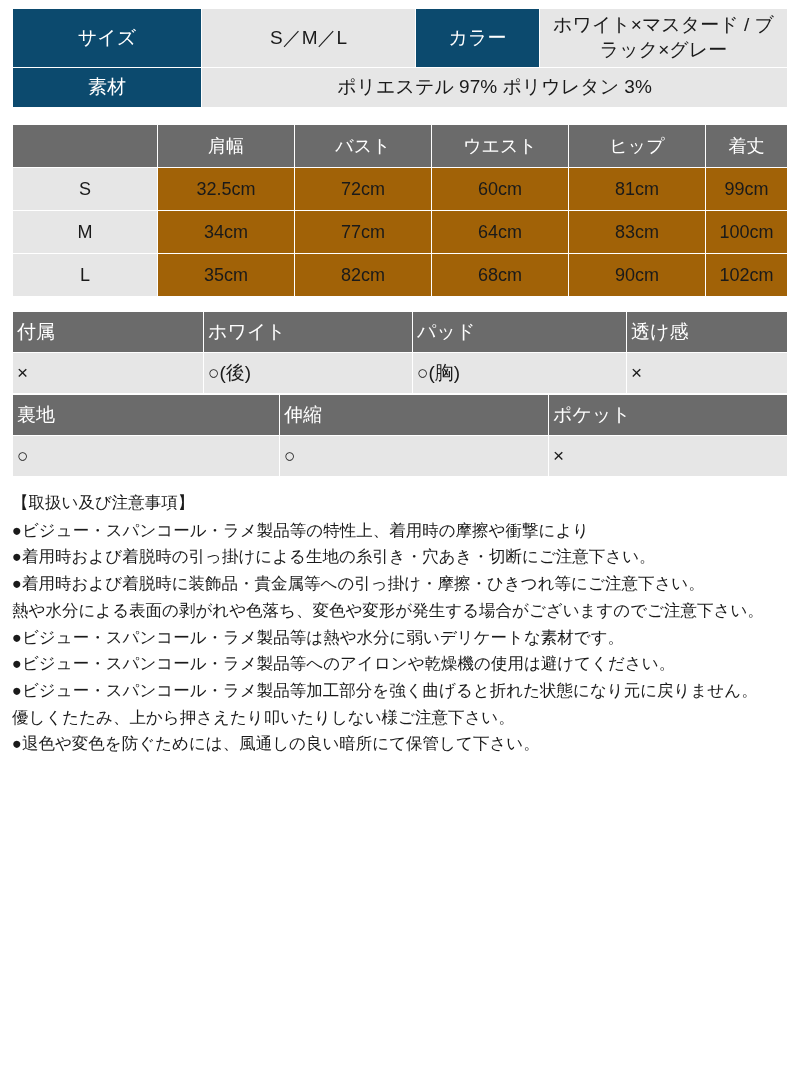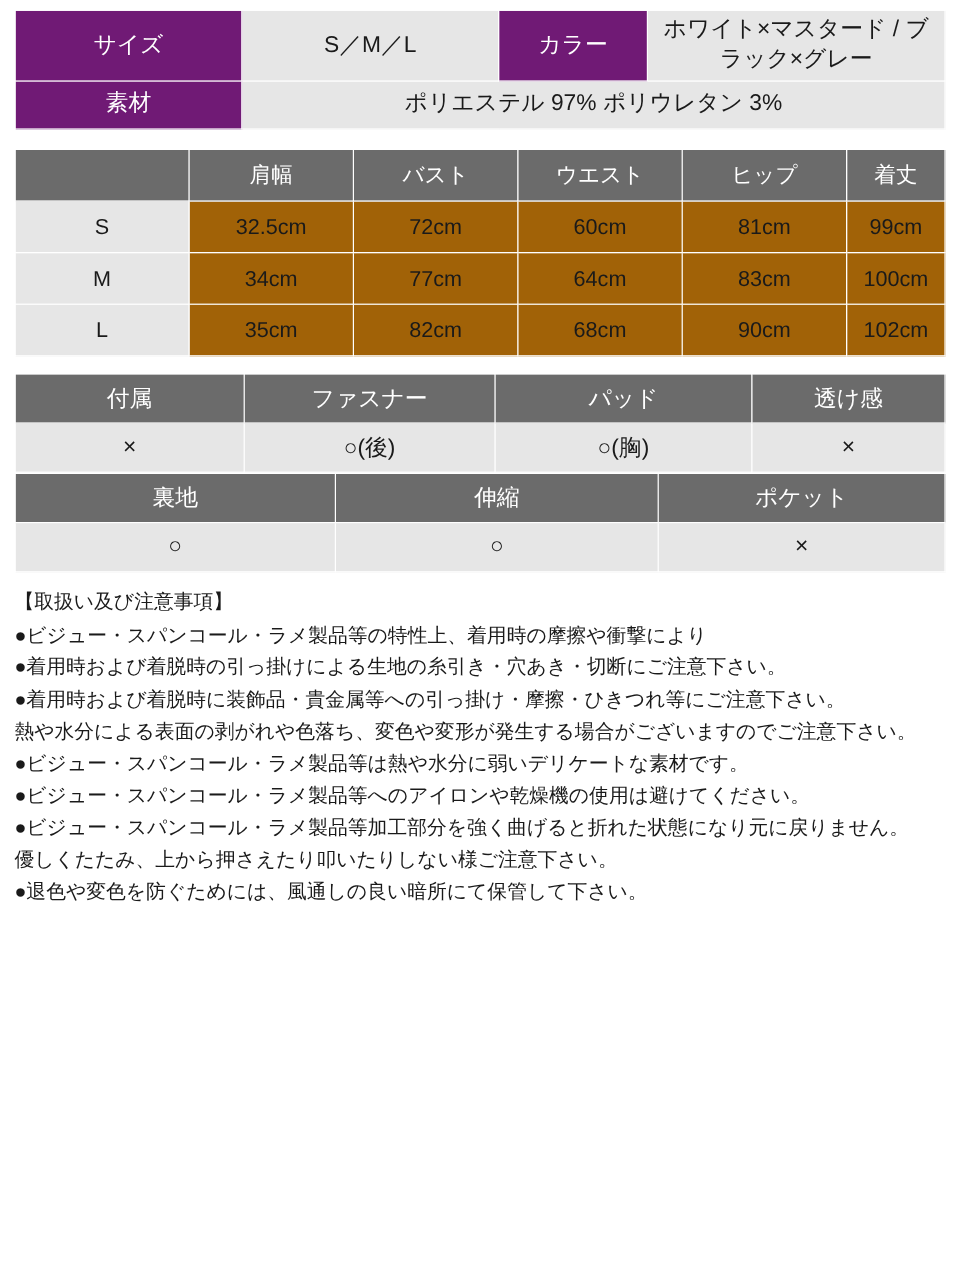--- a/index.html
+++ b/index.html
@@ -32,21 +32,21 @@
   .spec-table td {
     border: 1px solid #ffffff;
     height: 35px;
     text-align: center;
     vertical-align: middle;
     font-size: 19px;
     line-height: 1.3;
     padding: 2px 4px;
   }
   .hdr {
-    background: #701a75;
+    background: #0c4a6e;
     color: #ffffff;
     font-weight: normal;
   }
   .val {
     background: #e6e6e6;
     color: #1a1a1a;
   }
   .spec-table tr.two-line td { height: 54px; }
 
   
@@ -64,21 +64,21 @@
   }
   .size-table .corner { background: #6b6b6b; }
   .size-table .colhdr { background: #6b6b6b; color: #ffffff; }
   .size-table .rowhdr { background: #e6e6e6; color: #1a1a1a; }
   .size-table .cell { background: #a16207; color: #1a1a1a; }
 
   
   .attr-table td {
     border: 1px solid #ffffff;
     height: 36px;
-    text-align: center;
+    text-align: left;
     vertical-align: middle;
     font-size: 19px;
     padding: 2px 4px;
   }
   .attr-table .ahdr { background: #6b6b6b; color: #ffffff; }
   .attr-table .aval { background: #e6e6e6; color: #1a1a1a; }
 
   
   .notes {
     margin-top: 12px;
@@ -148,21 +148,21 @@
     </tr>
   </tbody>
     </table>
 
   <div class="gap-14"></div>
 
   <table class="attr-table">
     <tbody>
         <tr>
       <td class="ahdr" style="width:182px">付属</td>
-      <td class="ahdr" style="width:200px">ファスナー</td>
+      <td class="ahdr" style="width:200px">ホワイト</td>
       <td class="ahdr" style="width:205px">パッド</td>
       <td class="ahdr">透け感</td>
     </tr>
     <tr>
       <td class="aval">×</td>
       <td class="aval">○(後)</td>
       <td class="aval">○(胸)</td>
       <td class="aval">×</td>
     </tr>
   </tbody>

